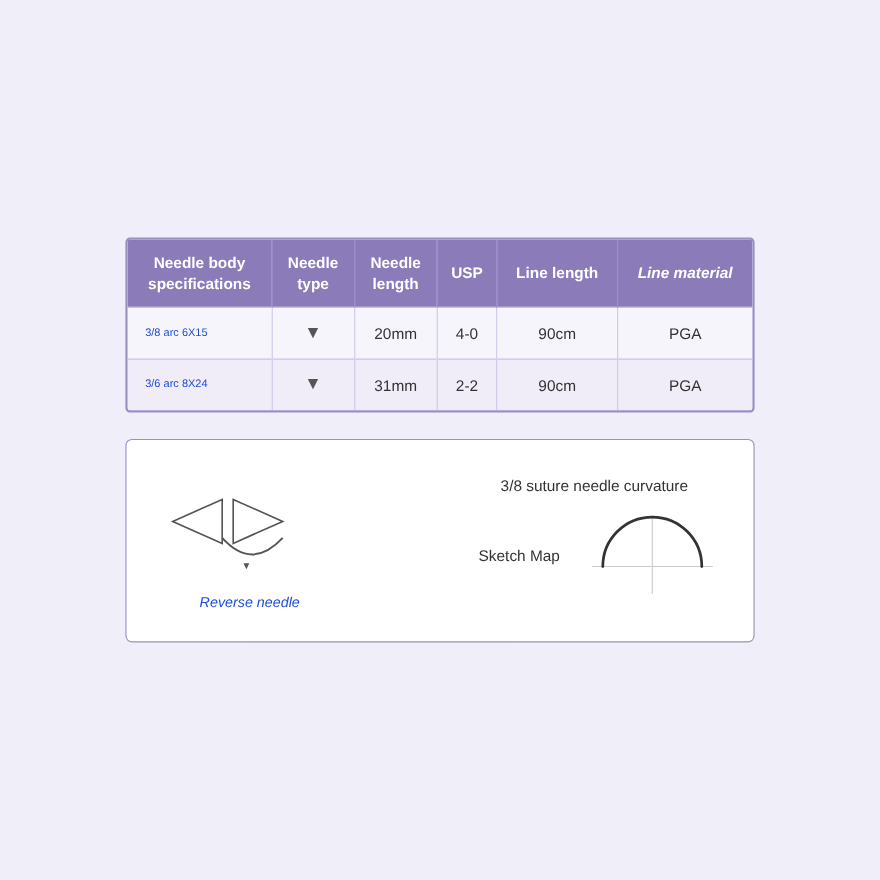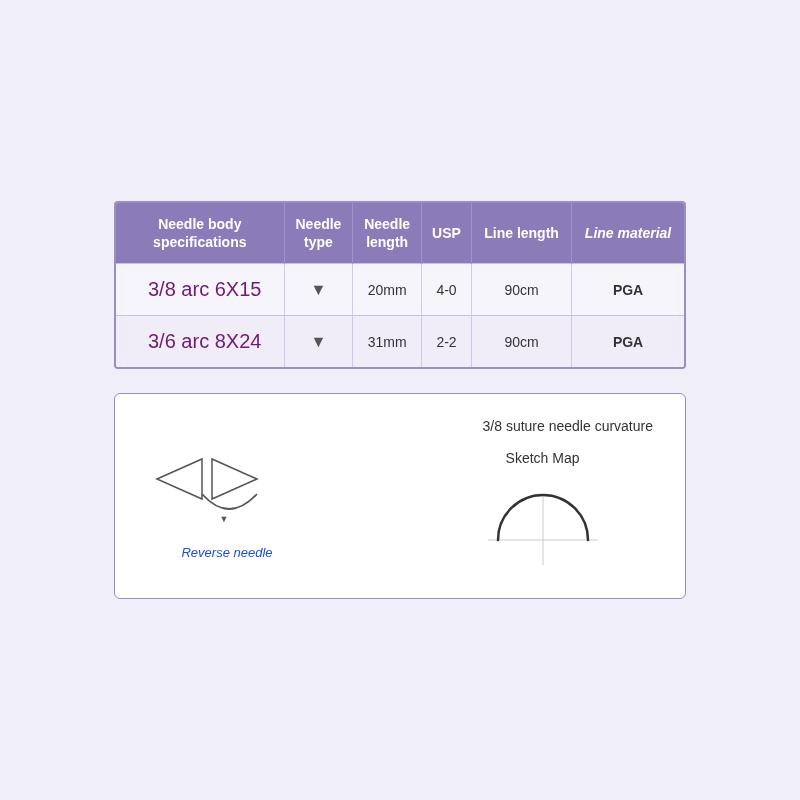--- a/index.html
+++ b/index.html
@@ -69,28 +69,27 @@
       padding: 14px 8px;
       text-align: center;
       font-size: 14px;
       color: #333;
       border-right: 1px solid #d0c8e8;
       vertical-align: middle;
     }
 
     tbody td:last-child {
       border-right: none;
-      font-weight: bold;
     }
 
     .needle-specs-col {
       text-align: left;
-      padding-left: 32px;
-      font-size: 20px;
-      color: #701a75;
+      padding-left: 16px;
+      font-size: 10px;
+      color: #1d4ed8;
     }
 
     .down-arrow {
       color: #555;
       font-size: 16px;
     }
 
     
     .diagram-box {
       width: 100%;
@@ -129,25 +128,26 @@
     .diagram-right {
       display: flex;
       flex-direction: column;
       align-items: flex-start;
       gap: 16px;
     }
 
     .curvature-title {
       font-size: 14px;
       color: #333;
+      margin-left: 20px;
     }
 
     .sketch-row {
       display: flex;
-      flex-direction: column;
+      flex-direction: row;
       align-items: center;
       gap: 24px;
     }
 
     .sketch-label {
       font-size: 14px;
       color: #333;
     }
 
     .arc-svg {

